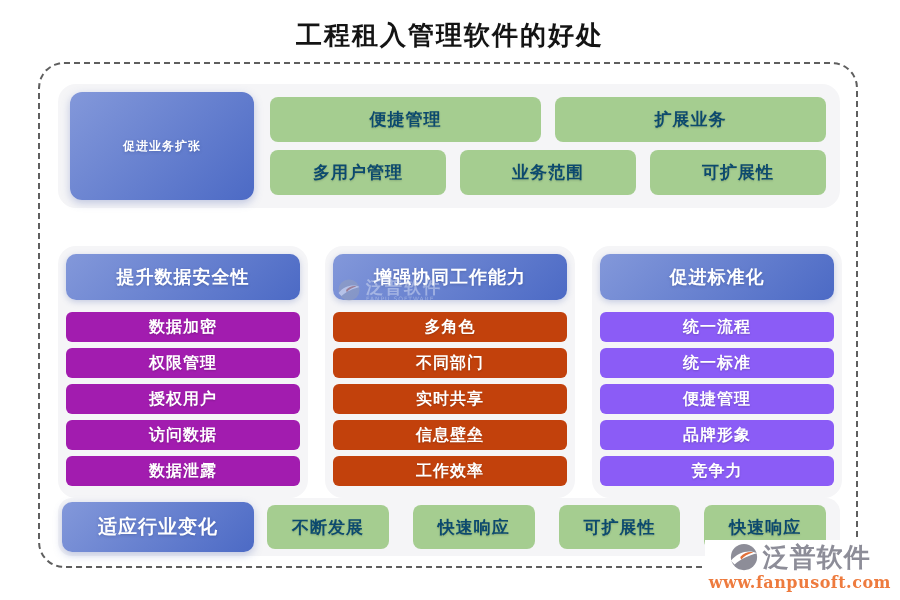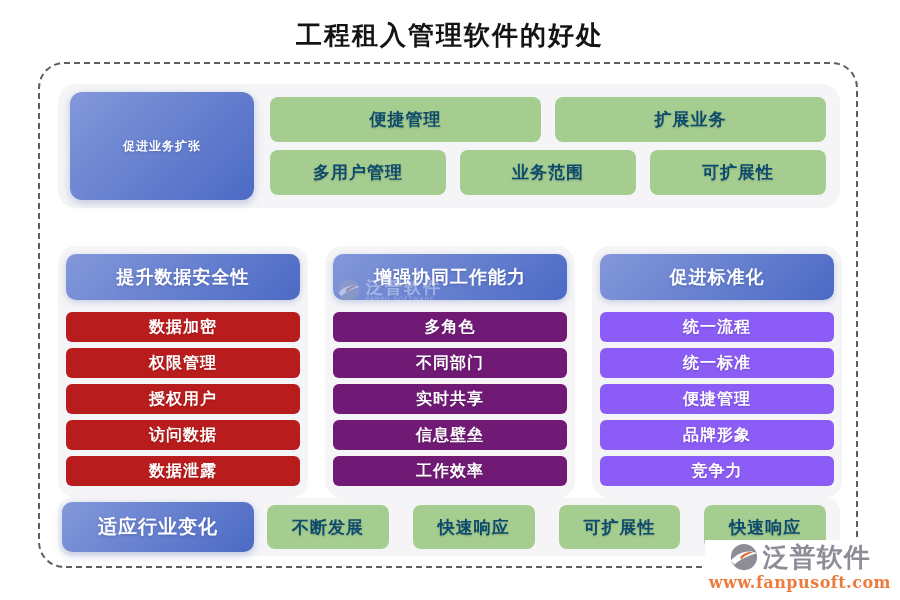--- a/index.html
+++ b/index.html
@@ -34,22 +34,22 @@
   .col { top:182px; width:250px; height:252px; padding:8px; }
   .col-1 { left:18px; } .col-2 { left:285px; } .col-3 { left:552px; }
   .chead { position:relative; z-index:1; height:46px; border-radius:10px;
     background:linear-gradient(135deg,#8398da 0%,#4c6ac5 100%);
     color:#fff; display:flex; align-items:center; justify-content:center;
     font-size:18px; font-weight:bold; letter-spacing:1px; margin-bottom:12px;
     text-shadow:0 1px 3px rgba(40,60,120,.35); box-shadow:0 2px 6px rgba(90,110,180,.3); }
   .item { height:30px; border-radius:6px; margin-bottom:6px; display:flex; align-items:center;
     justify-content:center; color:#fff; font-weight:bold; font-size:16px; letter-spacing:1px;
     text-shadow:0 1px 2px rgba(0,0,0,.18); }
-  .col-1 .item { background:#b91c1c; }
-  .col-2 .item { background:#701a75; }
+  .col-1 .item { background:#a21caf; }
+  .col-2 .item { background:#c2410c; }
   .col-3 .item { background:#8b5cf6; }
 
   
   .panel-bottom { left:18px; top:434px; width:782px; height:58px; border-radius:14px;
     display:flex; align-items:center; gap:13px; padding:0 14px 0 4px; }
   .hero-sm { flex:0 0 192px; height:50px; border-radius:10px;
     background:linear-gradient(135deg,#8398da 0%,#4c6ac5 100%);
     color:#fff; display:flex; align-items:center; justify-content:center;
     font-size:19px; font-weight:bold; letter-spacing:1px;
     text-shadow:0 1px 3px rgba(40,60,120,.35); box-shadow:0 3px 8px rgba(90,110,180,.35); }

